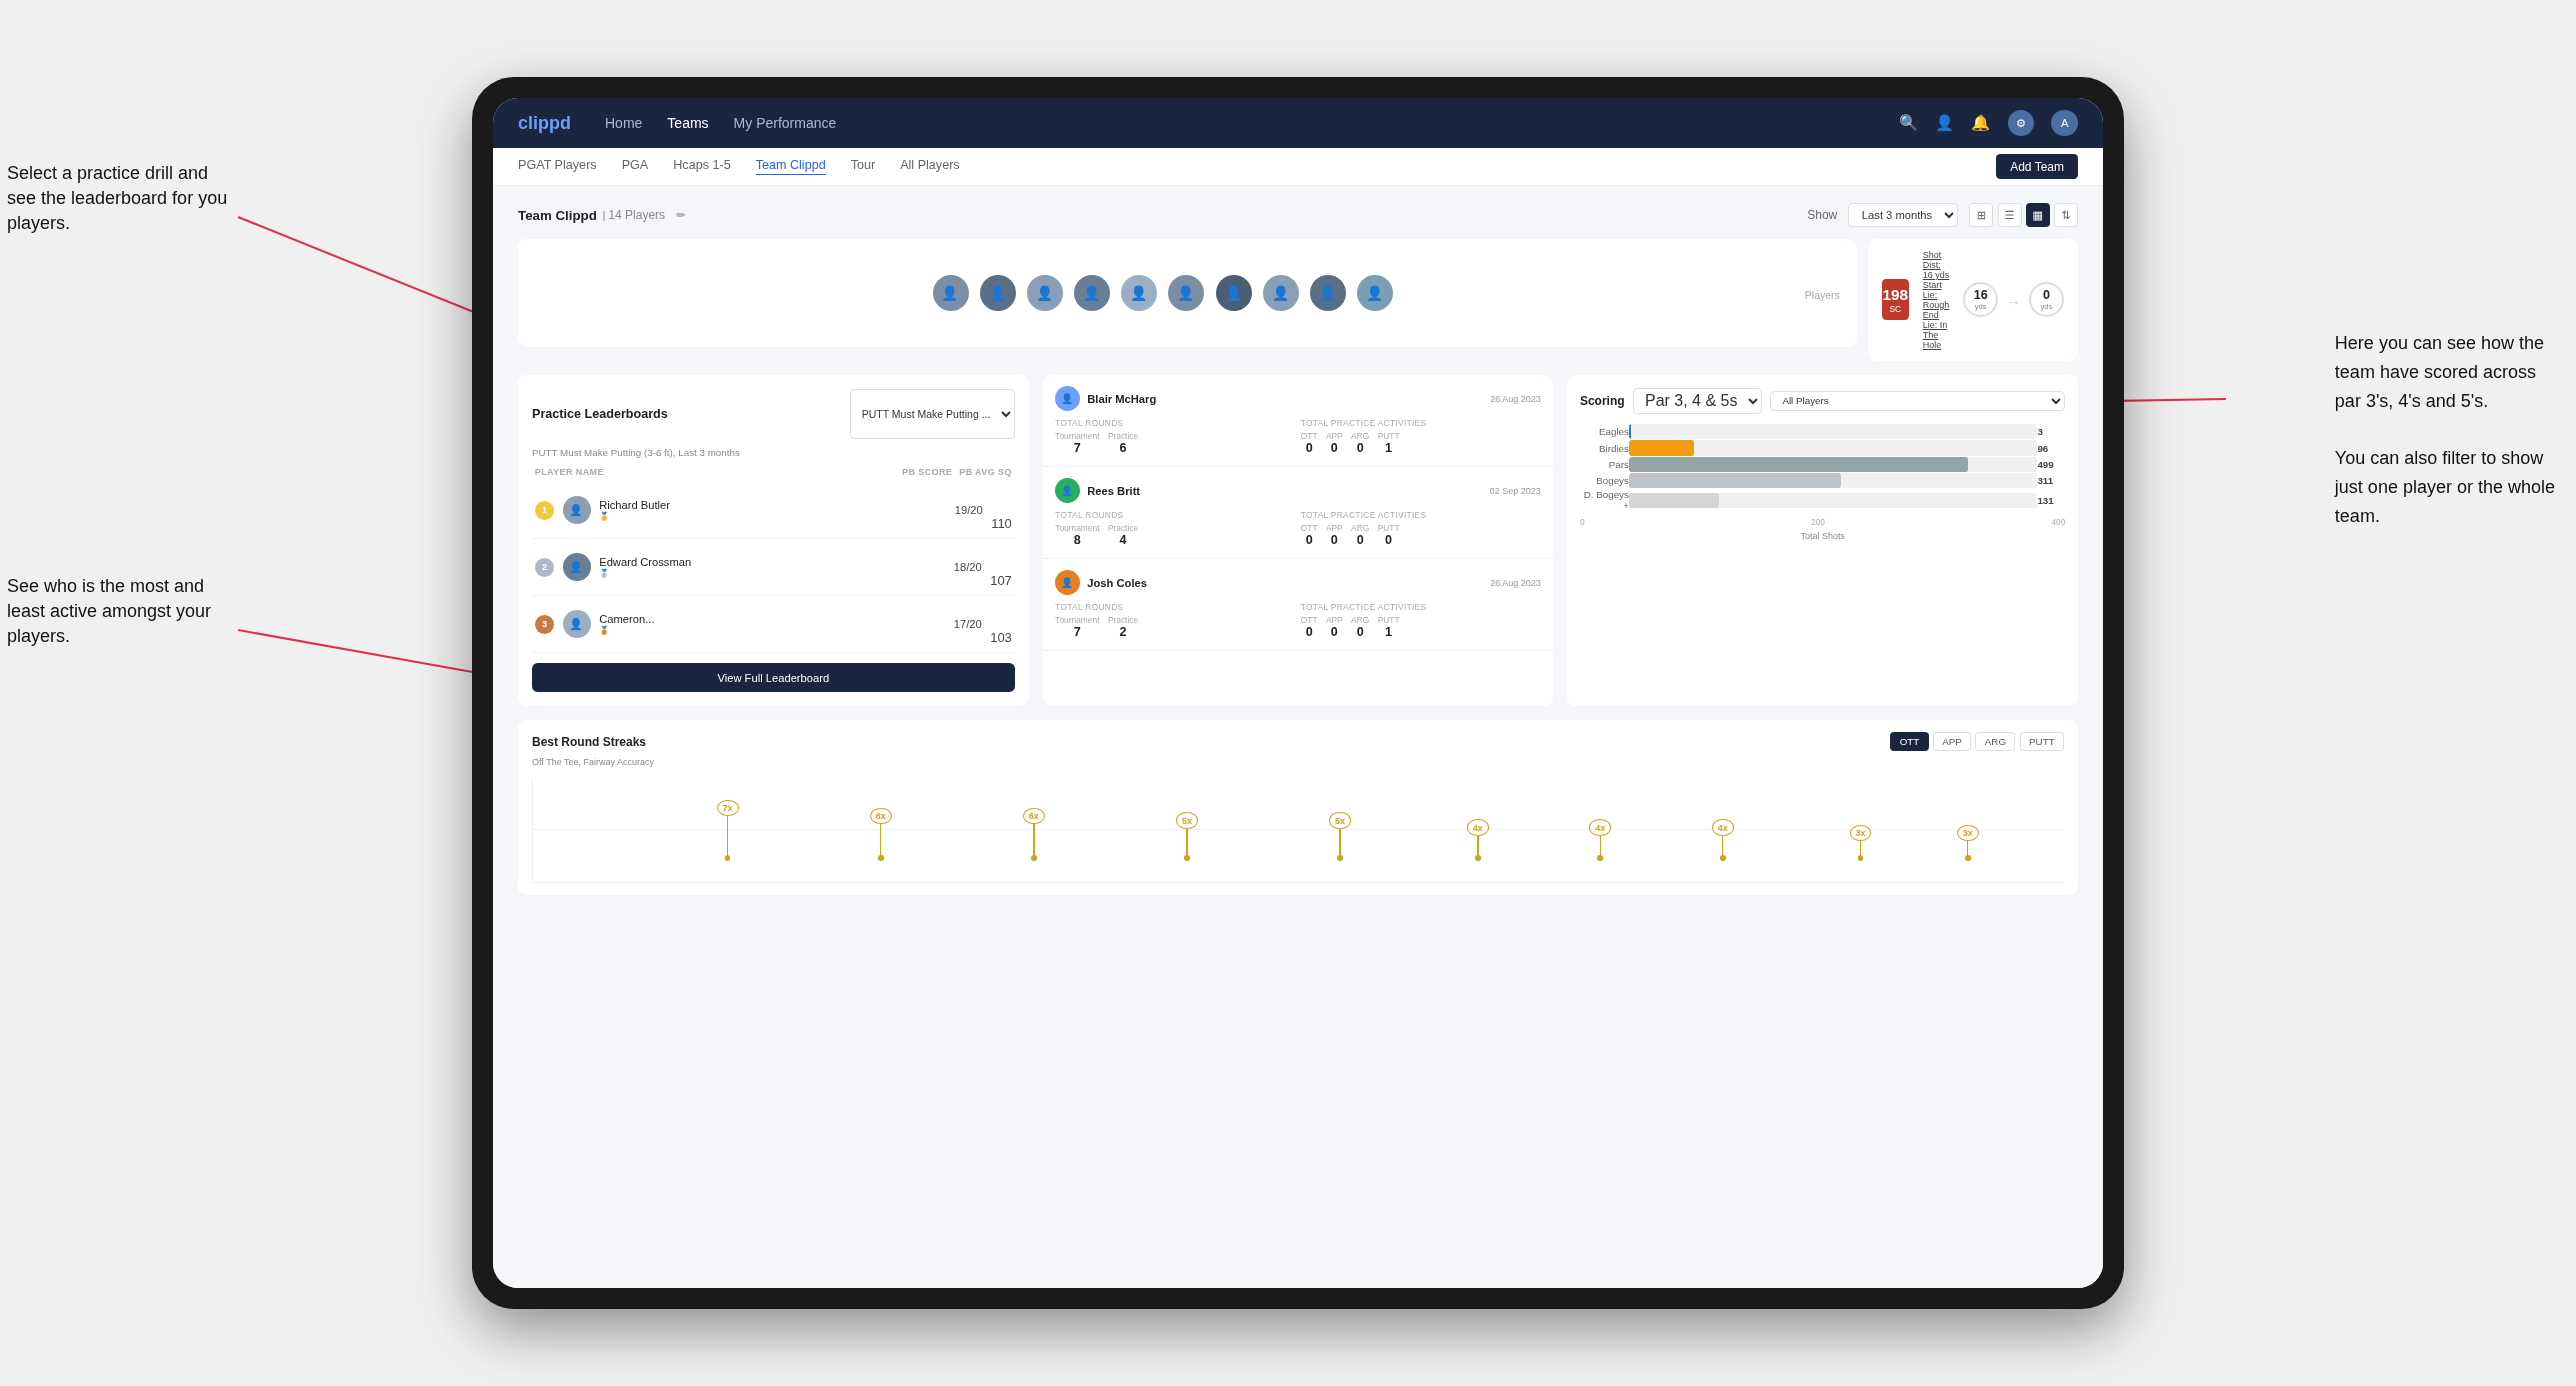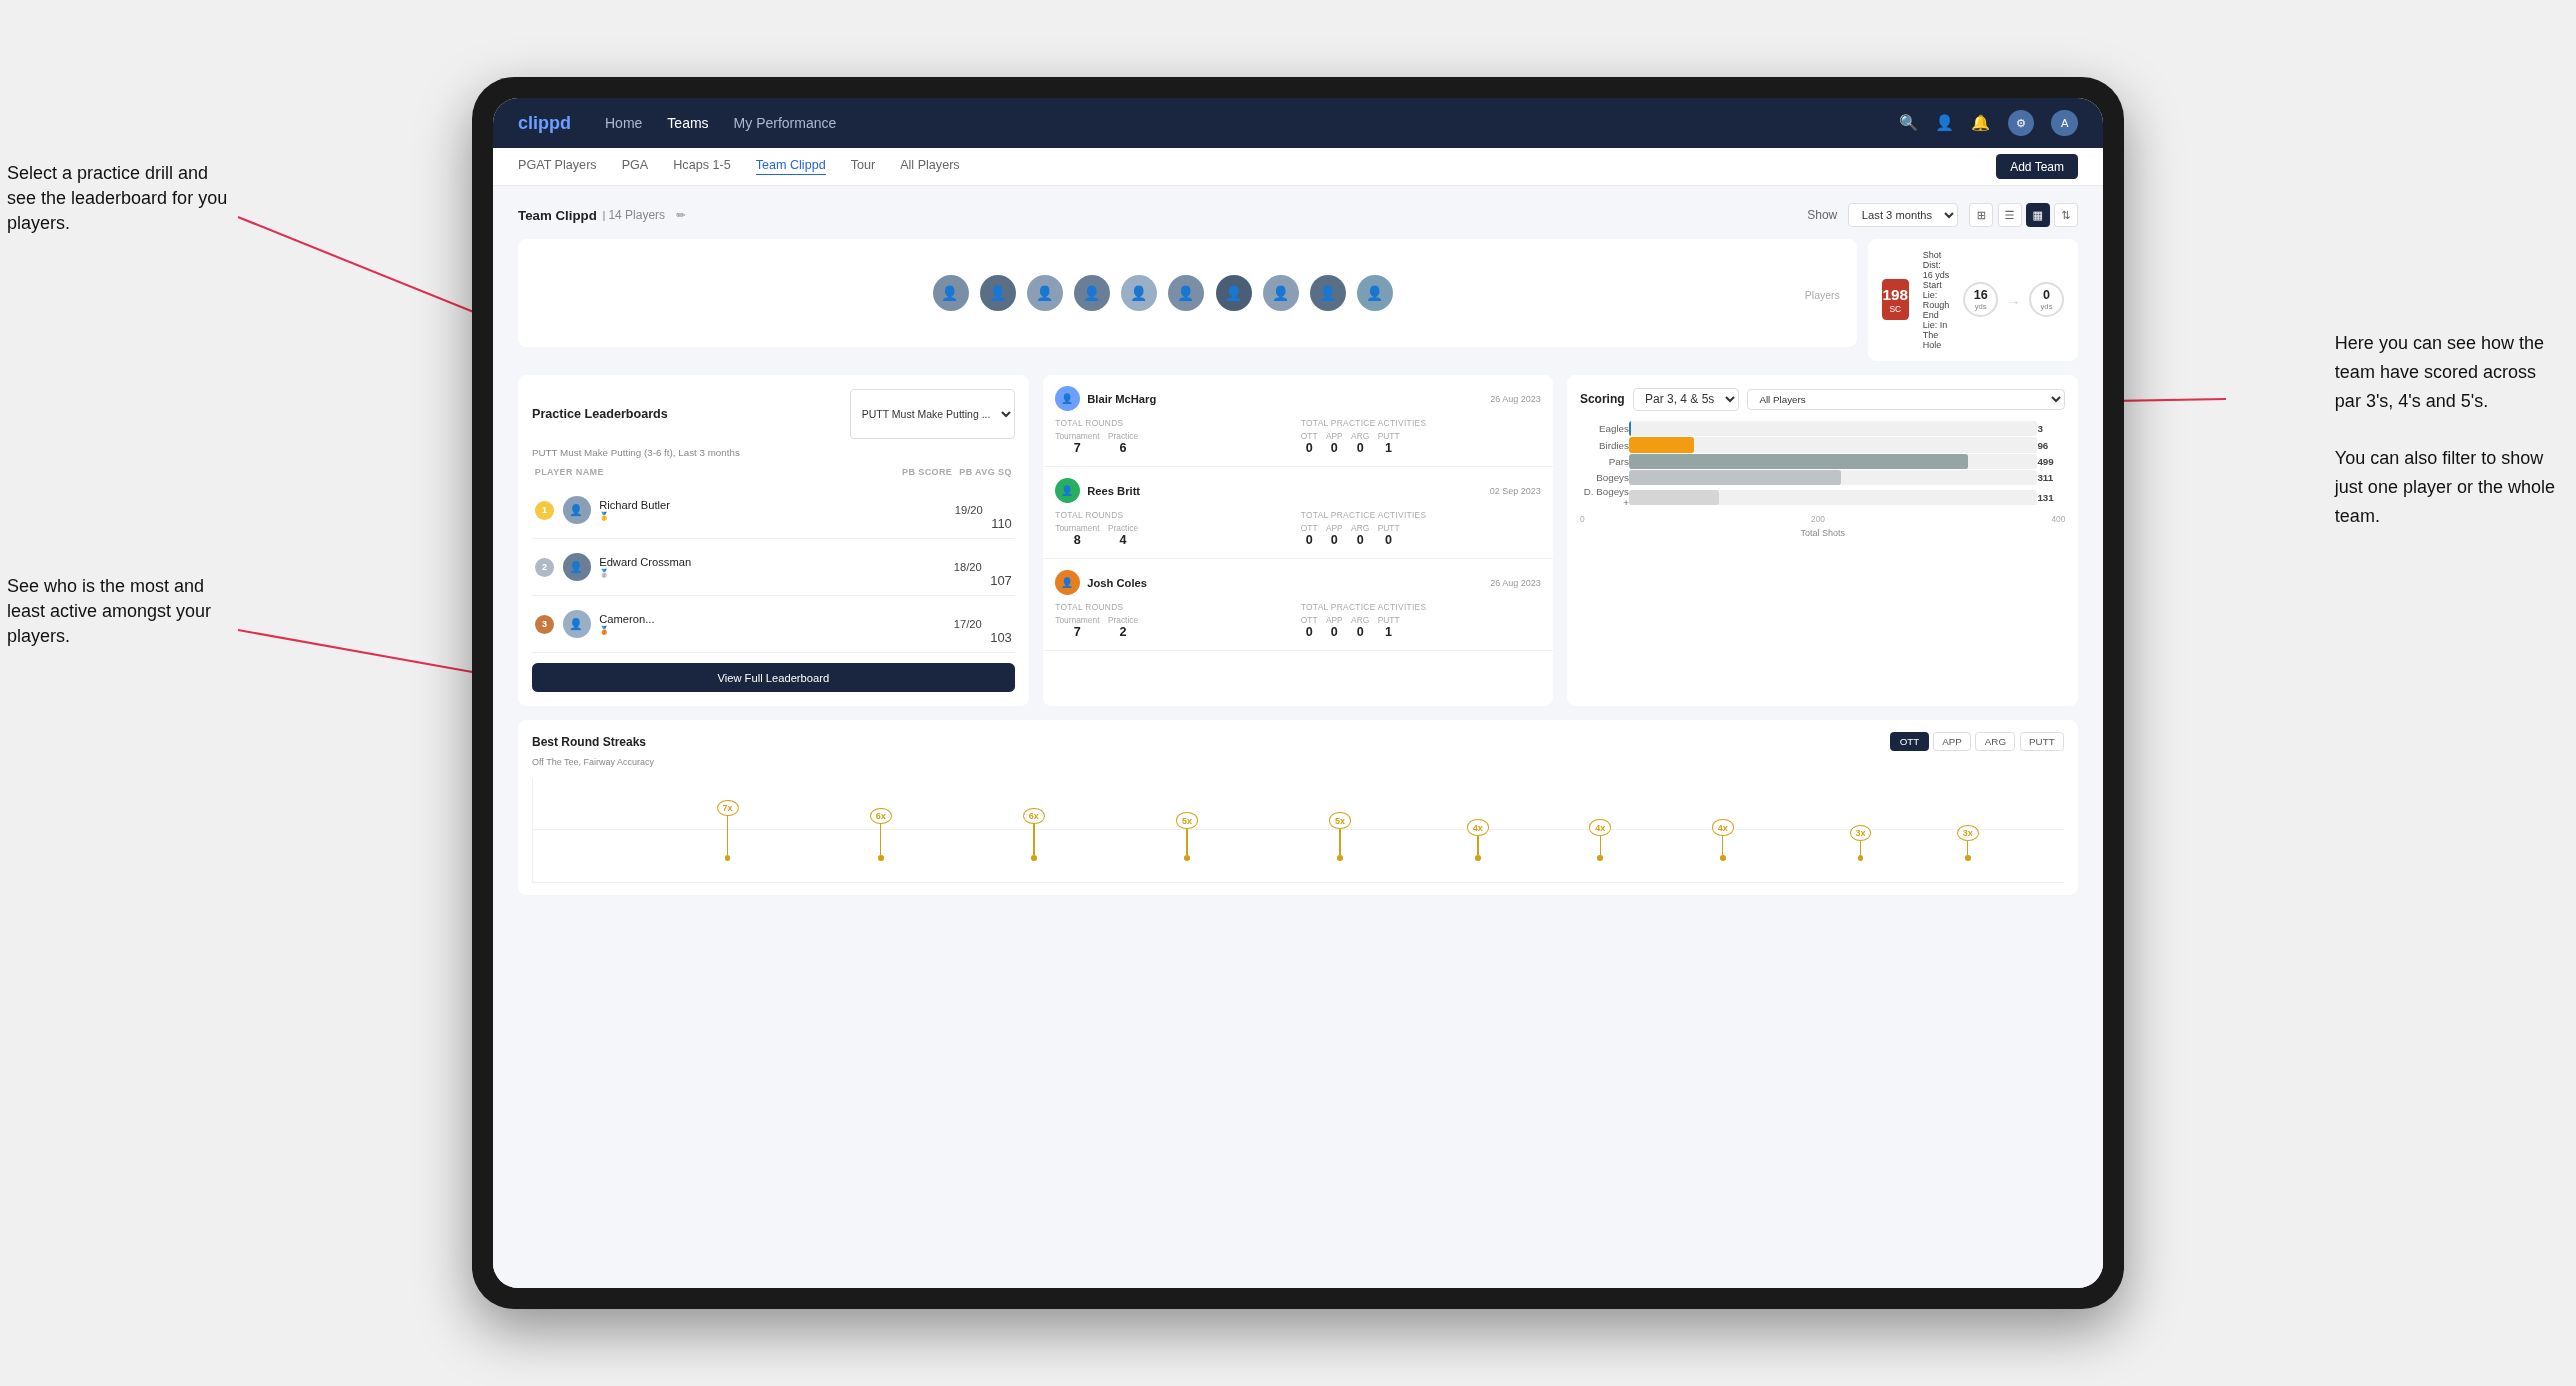--- a/index.html
+++ b/index.html
@@ -230,21 +230,21 @@
       width: 41px;
       height: 41px;
       display: flex;
       flex-direction: column;
       align-items: center;
       justify-content: center;
       font-weight: 700;
       font-size: 17px;
     }
     .shot-red-box small { font-size: 8.4px; font-weight: 400; }
-    .shot-info { font-size: 9.8px; color: #444; flex: 1; }
+    .shot-info { font-size: 9.8px; color: #444; flex: 1; text-decoration: underline; }
     .shot-metrics {
       display: flex;
       gap: 8.4px;
       align-items: center;
     }
     .metric-circle {
       width: 35px;
       height: 35px;
       border-radius: 50%;
       border: 2.1px solid #ddd;
@@ -431,21 +431,21 @@
       display: flex;
       align-items: center;
       gap: 8.4px;
       margin-bottom: 9.8px;
     }
     .scoring-title { font-size: 12px; font-weight: 600; color: #222; }
     .scoring-filter {
       border: 0.7px solid #ddd;
       border-radius: 4.2px;
       padding: 2.8px 7px;
-      font-size: 12px;
+      font-size: 16px;
       color: #333;
       background: #fff;
     }
     .scoring-players-select {
       border: 0.7px solid #ddd;
       border-radius: 4.2px;
       padding: 2.8px 7px;
       font-size: 9.8px;
       color: #333;
       background: #fff;

